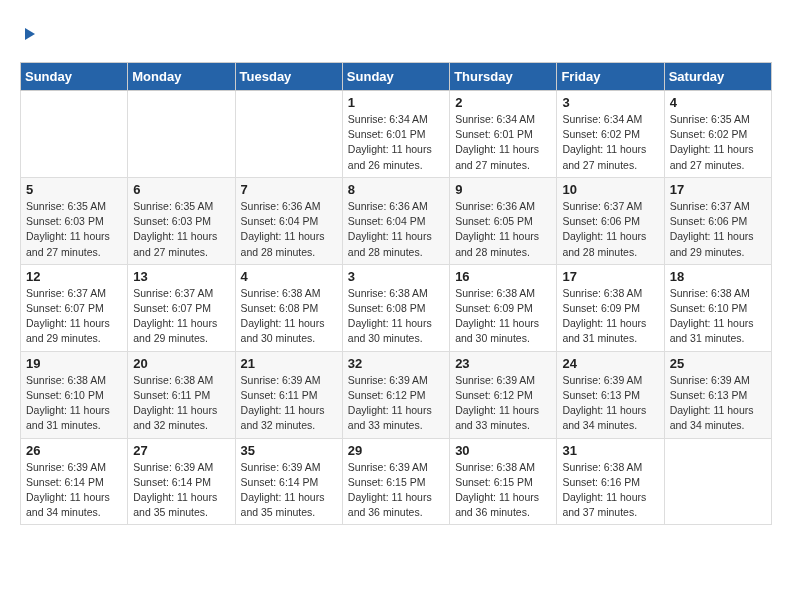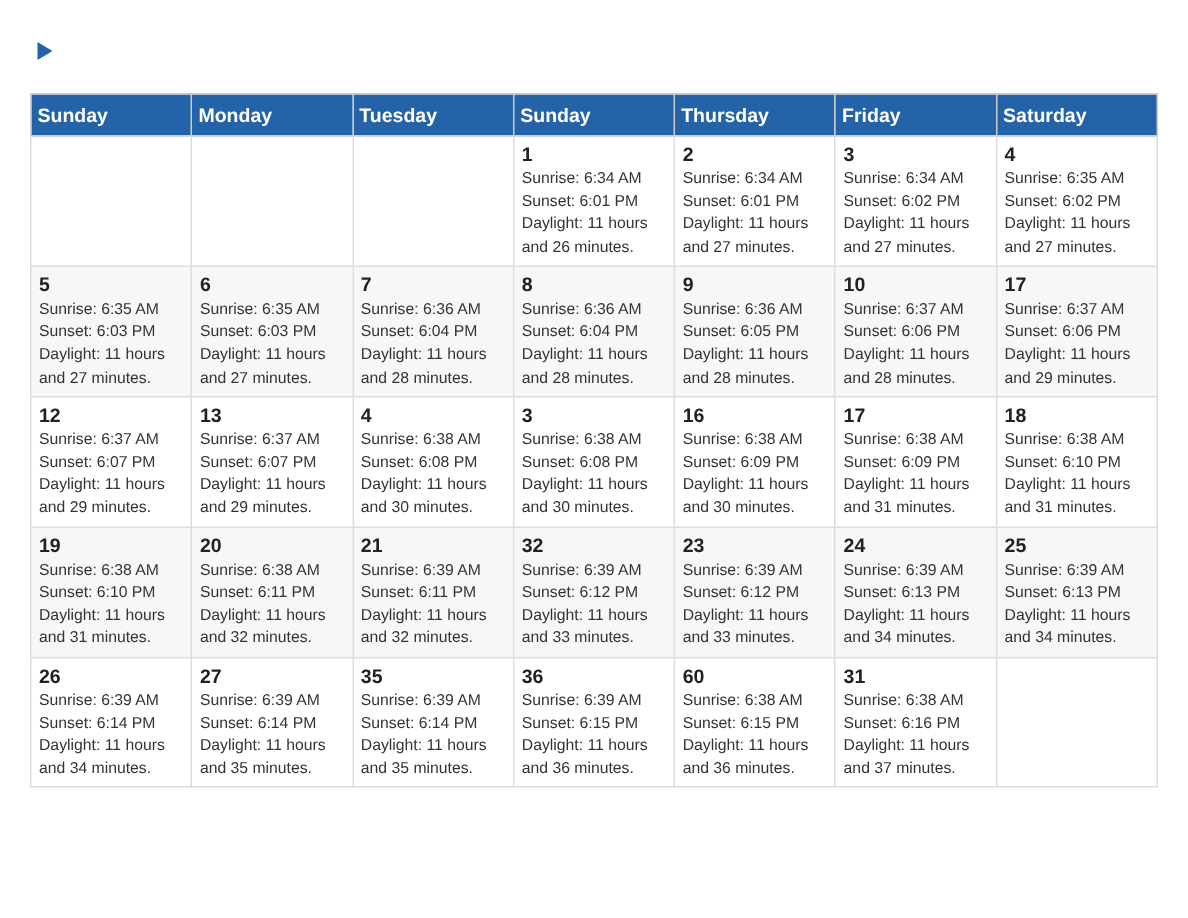--- a/index.html
+++ b/index.html
@@ -322,28 +322,28 @@
 and 35 minutes.</div>
         </td>
         <td>
           <div class="day-number">35</div>
           <div class="day-info" style="white-space: pre-line;">Sunrise: 6:39 AM
 Sunset: 6:14 PM
 Daylight: 11 hours
 and 35 minutes.</div>
         </td>
         <td>
-          <div class="day-number">36</div>
+          <div class="day-number">29</div>
           <div class="day-info" style="white-space: pre-line;">Sunrise: 6:39 AM
 Sunset: 6:15 PM
 Daylight: 11 hours
 and 36 minutes.</div>
         </td>
         <td>
-          <div class="day-number">60</div>
+          <div class="day-number">30</div>
           <div class="day-info" style="white-space: pre-line;">Sunrise: 6:38 AM
 Sunset: 6:15 PM
 Daylight: 11 hours
 and 36 minutes.</div>
         </td>
         <td>
           <div class="day-number">31</div>
           <div class="day-info" style="white-space: pre-line;">Sunrise: 6:38 AM
 Sunset: 6:16 PM
 Daylight: 11 hours

